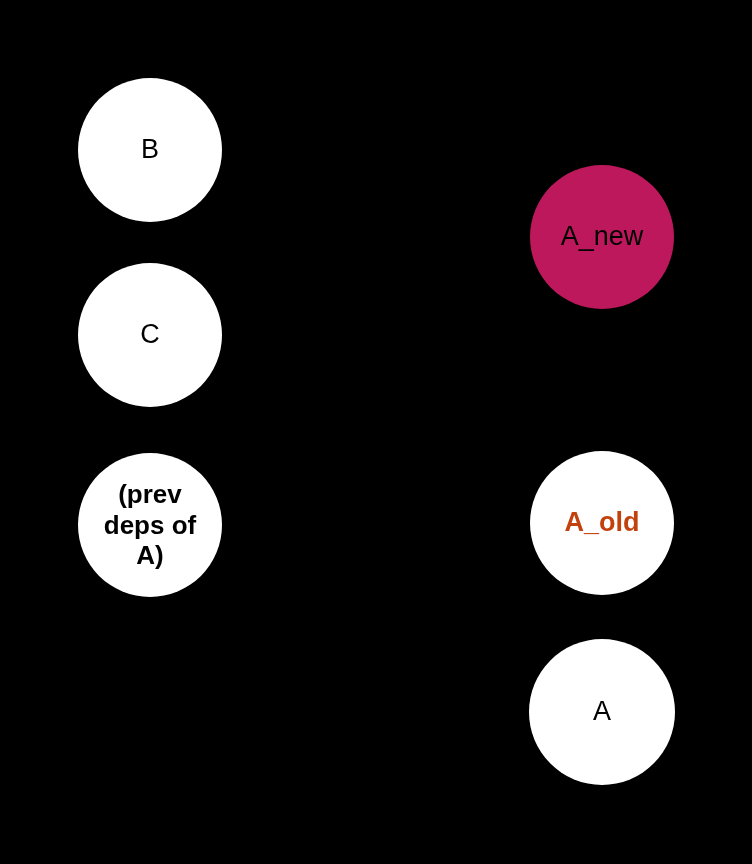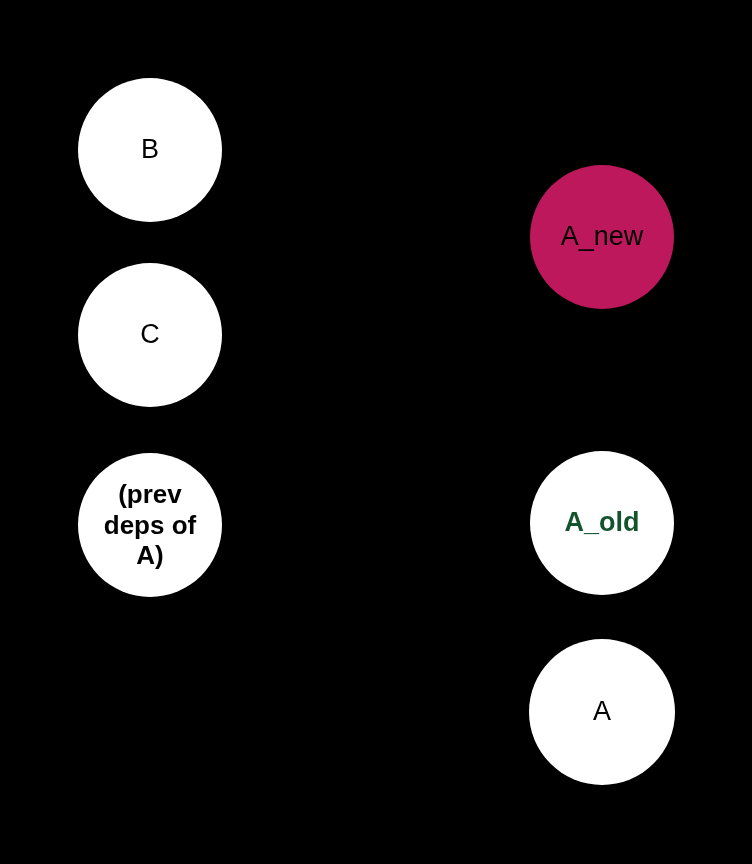--- a/index.html
+++ b/index.html
@@ -81,21 +81,21 @@
   <div class="node multiline" style="left: 78px; top: 453px; width: 144px; height: 144px; background: rgb(255, 255, 255); color: rgb(0, 0, 0); align-items: center;">
     <span class="node-label">(prev
 deps of
 A)</span>
   </div>
 
   <div class="node single" style="left: 530px; top: 165px; width: 144px; height: 144px; background: #be185d; color: rgb(0, 0, 0);">
     <span class="node-label">A_new</span>
   </div>
 
-  <div class="node single-bold" style="left: 530px; top: 451px; width: 144px; height: 144px; background: rgb(255, 255, 255); color: #14532d; justify-content: center;">
+  <div class="node single-bold" style="left: 530px; top: 451px; width: 144px; height: 144px; background: rgb(255, 255, 255); color: #c2410c; justify-content: center;">
     <span class="node-label">A_old</span>
   </div>
 
   <div class="node single" style="left: 529px; top: 639px; width: 146px; height: 146px; background: rgb(255, 255, 255); color: rgb(0, 0, 0);">
     <span class="node-label">A</span>
   </div>
 
 </div>
 
 </body></html>

